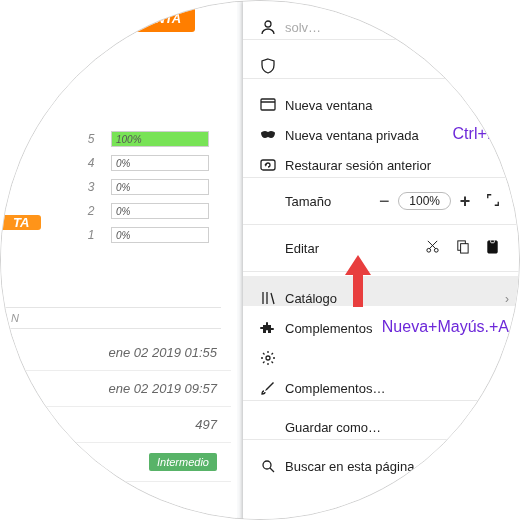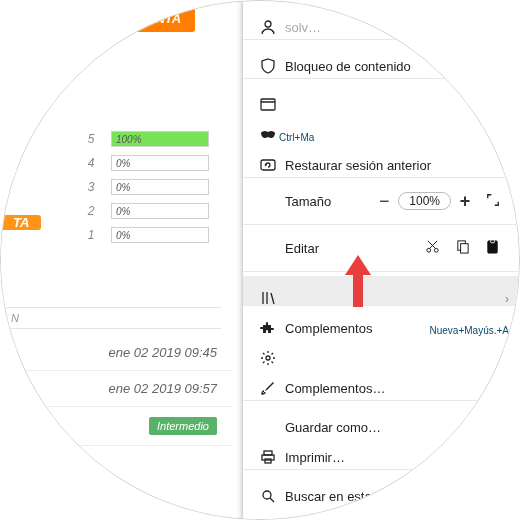--- a/index.html
+++ b/index.html
@@ -17,21 +17,21 @@
   .section-n { position: absolute; left: 0; top: 306px; width: 220px; border-top: 1px solid #e4e4e4; border-bottom: 1px solid #e4e4e4; padding: 4px 0 4px 10px; color: #999; font-size: 11px; letter-spacing: 1px; }
   .list-rows { position: absolute; left: 0; top: 334px; width: 230px; }
   .list-row { border-bottom: 1px solid #ededed; padding: 10px 14px 10px 0; text-align: right; color: #666; font-size: 13px; }
   .badge { display: inline-block; background: #58b368; color: #fff; font-size: 11px; padding: 3px 8px; border-radius: 2px; }
   .menu { position: absolute; right: 0; top: 0; width: 276px; height: 520px; background: #fff; box-shadow: -1px 0 4px rgba(0,0,0,.25); padding-top: 4px; }
   .menu-item { display: flex; align-items: flex-end; height: 30px; padding: 0 10px 0 14px; color: #222; position: relative; }
   .menu-item:hover, .menu-item.hl { background: #ededed; }
   .menu-icon { width: 22px; display: inline-flex; align-items: center; justify-content: center; color: #333; }
   .menu-icon svg { width: 16px; height: 16px; stroke: #222; stroke-width: 1.3; fill: none; }
   .menu-label { flex: 1; padding-left: 6px; }
-  .menu-hint { color: #0c4a6e; font-size: 10px; }
+  .menu-hint { color: #6d28d9; font-size: 16px; }
   .menu-sep { height: 1px; background: #e8e8e8; margin: 4px 0; }
   .zoom-row, .edit-row { display: flex; align-items: center; height: 38px; padding: 0 12px 0 42px; }
   .zoom-row .lbl, .edit-row .lbl { flex: 1; }
   .zoom-btn { width: 28px; text-align: center; font-size: 18px; color: #333; }
   .zoom-val { border: 1px solid #bbb; border-radius: 12px; padding: 1px 10px; font-size: 12px; }
   .edit-btn { width: 30px; text-align: center; }
   .edit-btn svg { width: 15px; height: 15px; stroke: #111; fill: #111; }
   .chev { position: absolute; right: 10px; color: #888; font-size: 12px; }
   .arrow { position: absolute; left: 338px; top: 252px; pointer-events: none; }
   .arrow svg { width: 38px; height: 56px; }
@@ -79,22 +79,23 @@
             <div class="rating-fill" style="width:0%"></div>
             <span class="rating-label">0%</span>
           </div>
       </div>
     </div>
 
     <div class="orange-tab">TA</div>
 
     <div class="section-n">N</div>
     <div class="list-rows">
-      <div class="list-row">ene 02 2019 09:45</div>
+      <div class="list-row">ene 02 2019 01:55</div>
       <div class="list-row">ene 02 2019 09:57</div>
+      <div class="list-row">497</div>
       <div class="list-row"><span class="badge">Intermedio</span></div>
     </div>
   </div>
 
   <div class="menu">
     <div class="menu-item">
       <span class="menu-icon">
           <svg viewBox="0 0 16 16">
             <circle cx="8" cy="5" r="3"></circle>
             <path d="M2 15c0-3 3-5 6-5s6 2 6 5"></path>
@@ -102,37 +103,38 @@
         </span>
       <span class="menu-label" style="color:#aaa">solv…</span>
     </div>
     <div class="menu-sep"></div>
     <div class="menu-item">
       <span class="menu-icon">
           <svg viewBox="0 0 16 16">
             <path d="M8 1l6 2v4c0 4-3 7-6 8-3-1-6-4-6-8V3z"></path>
           </svg>
         </span>
-      <span class="menu-label">Bloqueo de contenido</span>
     </div>
     <div class="menu-sep"></div>
     <div class="menu-item">
       <span class="menu-icon">
           <svg viewBox="0 0 16 16">
             <rect x="1" y="2" width="14" height="11" rx="1"></rect>
             <line x1="1" y1="5" x2="15" y2="5"></line>
           </svg>
         </span>
+      <span class="menu-label">Nueva ventana</span>
     </div>
     <div class="menu-item">
       <span class="menu-icon">
           <svg viewBox="0 0 16 16">
             <path d="M1 6c0-1 2-2 4-2s2 1 3 1 1-1 3-1 4 1 4 2c0 3-2 5-4 5s-2-1-3-1-1 1-3 1-4-2-4-5z" fill="#222" stroke="none"></path>
           </svg>
         </span>
+      <span class="menu-label">Nueva ventana privada</span>
       <span class="menu-hint">Ctrl+Ma</span>
     </div>
     <div class="menu-item">
       <span class="menu-icon">
           <svg viewBox="0 0 16 16">
             <rect x="1" y="3" width="14" height="10" rx="2"></rect>
             <path d="M6 8a2 2 0 1 1 2 2"></path>
             <polyline points="5,7 6,8 5,9"></polyline>
           </svg>
         </span>
@@ -169,20 +171,21 @@
     </div>
     <div class="menu-sep"></div>
     <div class="menu-item hl">
       <span class="menu-icon">
           <svg viewBox="0 0 16 16">
             <line x1="3" y1="2" x2="3" y2="14"></line>
             <line x1="7" y1="2" x2="7" y2="14"></line>
             <line x1="11" y1="3" x2="14" y2="14"></line>
           </svg>
         </span>
+      <span class="menu-label">Catálogo</span>
       <span class="chev">›</span>
     </div>
     <div class="menu-item">
       <span class="menu-icon">
           <svg viewBox="0 0 16 16">
             <path d="M3 5h3V3a1 1 0 0 1 2 0v2h3v3h2a1 1 0 0 1 0 2h-2v3H8v-2a1 1 0 0 0-2 0v2H3V9H1a1 1 0 0 1 0-2h2z" fill="#222" stroke="none"></path>
           </svg>
         </span>
       <span class="menu-label">Complementos</span>
       <span class="menu-hint">Nueva+Mayús.+A</span>
@@ -202,30 +205,20 @@
             <path d="M4 11c-1 0-2 1-2 3 2 0 3-1 3-2"></path>
           </svg>
         </span>
       <span class="menu-label">Complementos…</span>
     </div>
     <div class="menu-sep"></div>
     <div class="menu-item">
       <span class="menu-icon"></span>
       <span class="menu-label">Guardar como…</span>
       <span class="menu-hint">Ctr</span>
-    </div>
-    <div class="menu-item">
-      <span class="menu-icon">
-          <svg viewBox="0 0 16 16">
-            <rect x="4" y="2" width="8" height="4"></rect>
-            <rect x="2" y="6" width="12" height="5"></rect>
-            <rect x="5" y="10" width="6" height="4"></rect>
-          </svg>
-        </span>
-      <span class="menu-label">Imprimir…</span>
     </div>
     <div class="menu-sep"></div>
     <div class="menu-item">
       <span class="menu-icon">
           <svg viewBox="0 0 16 16">
             <circle cx="7" cy="7" r="4"></circle>
             <line x1="10" y1="10" x2="14" y2="14"></line>
           </svg>
         </span>
       <span class="menu-label">Buscar en esta página…</span>

